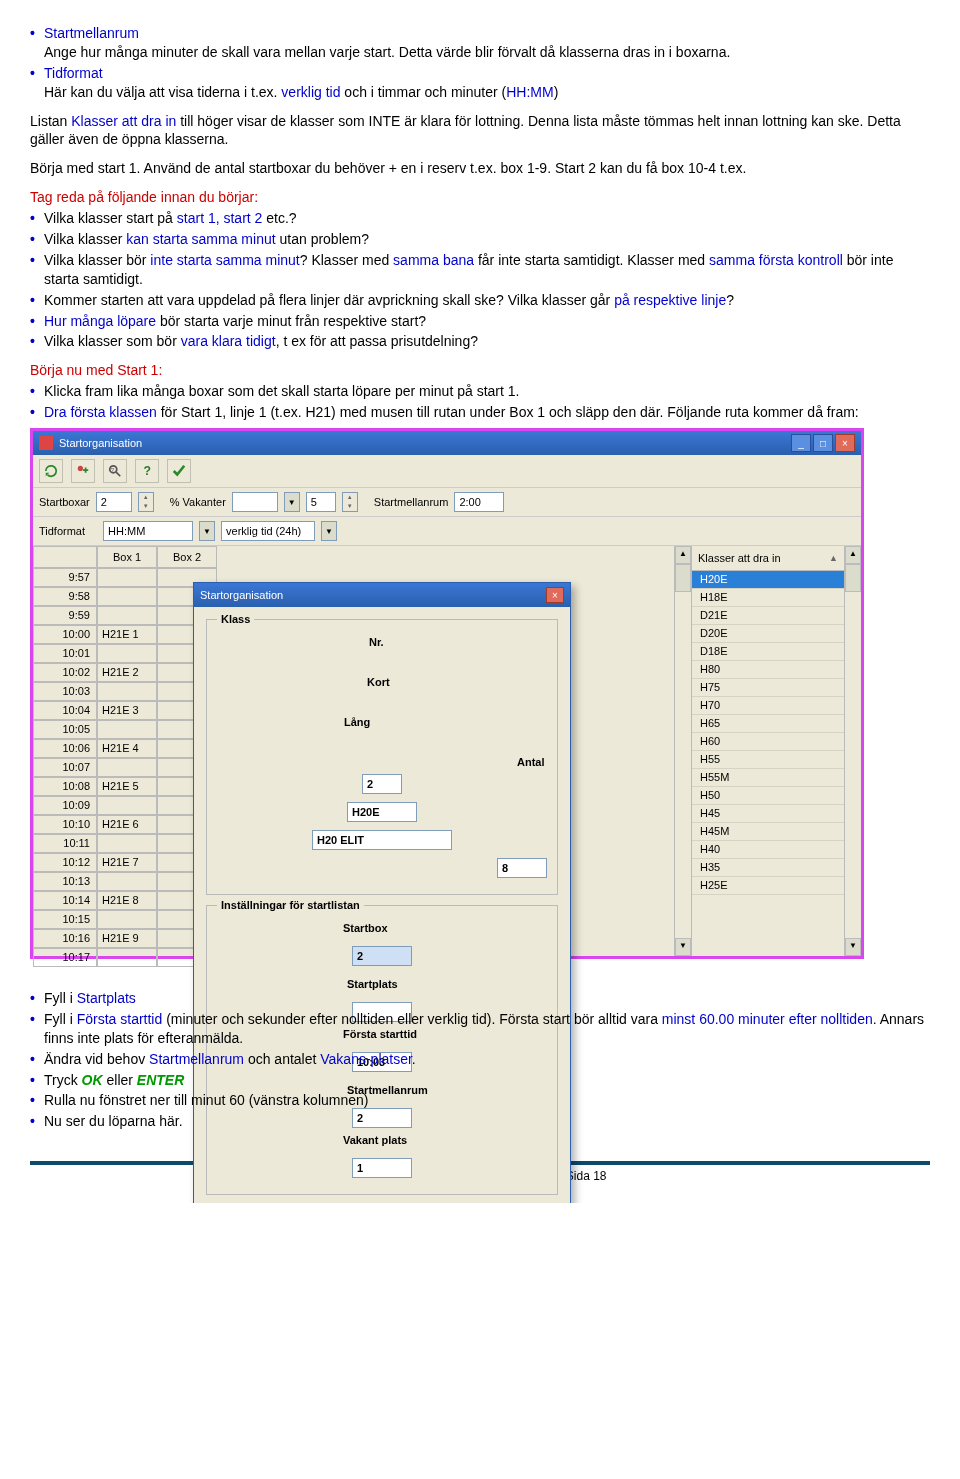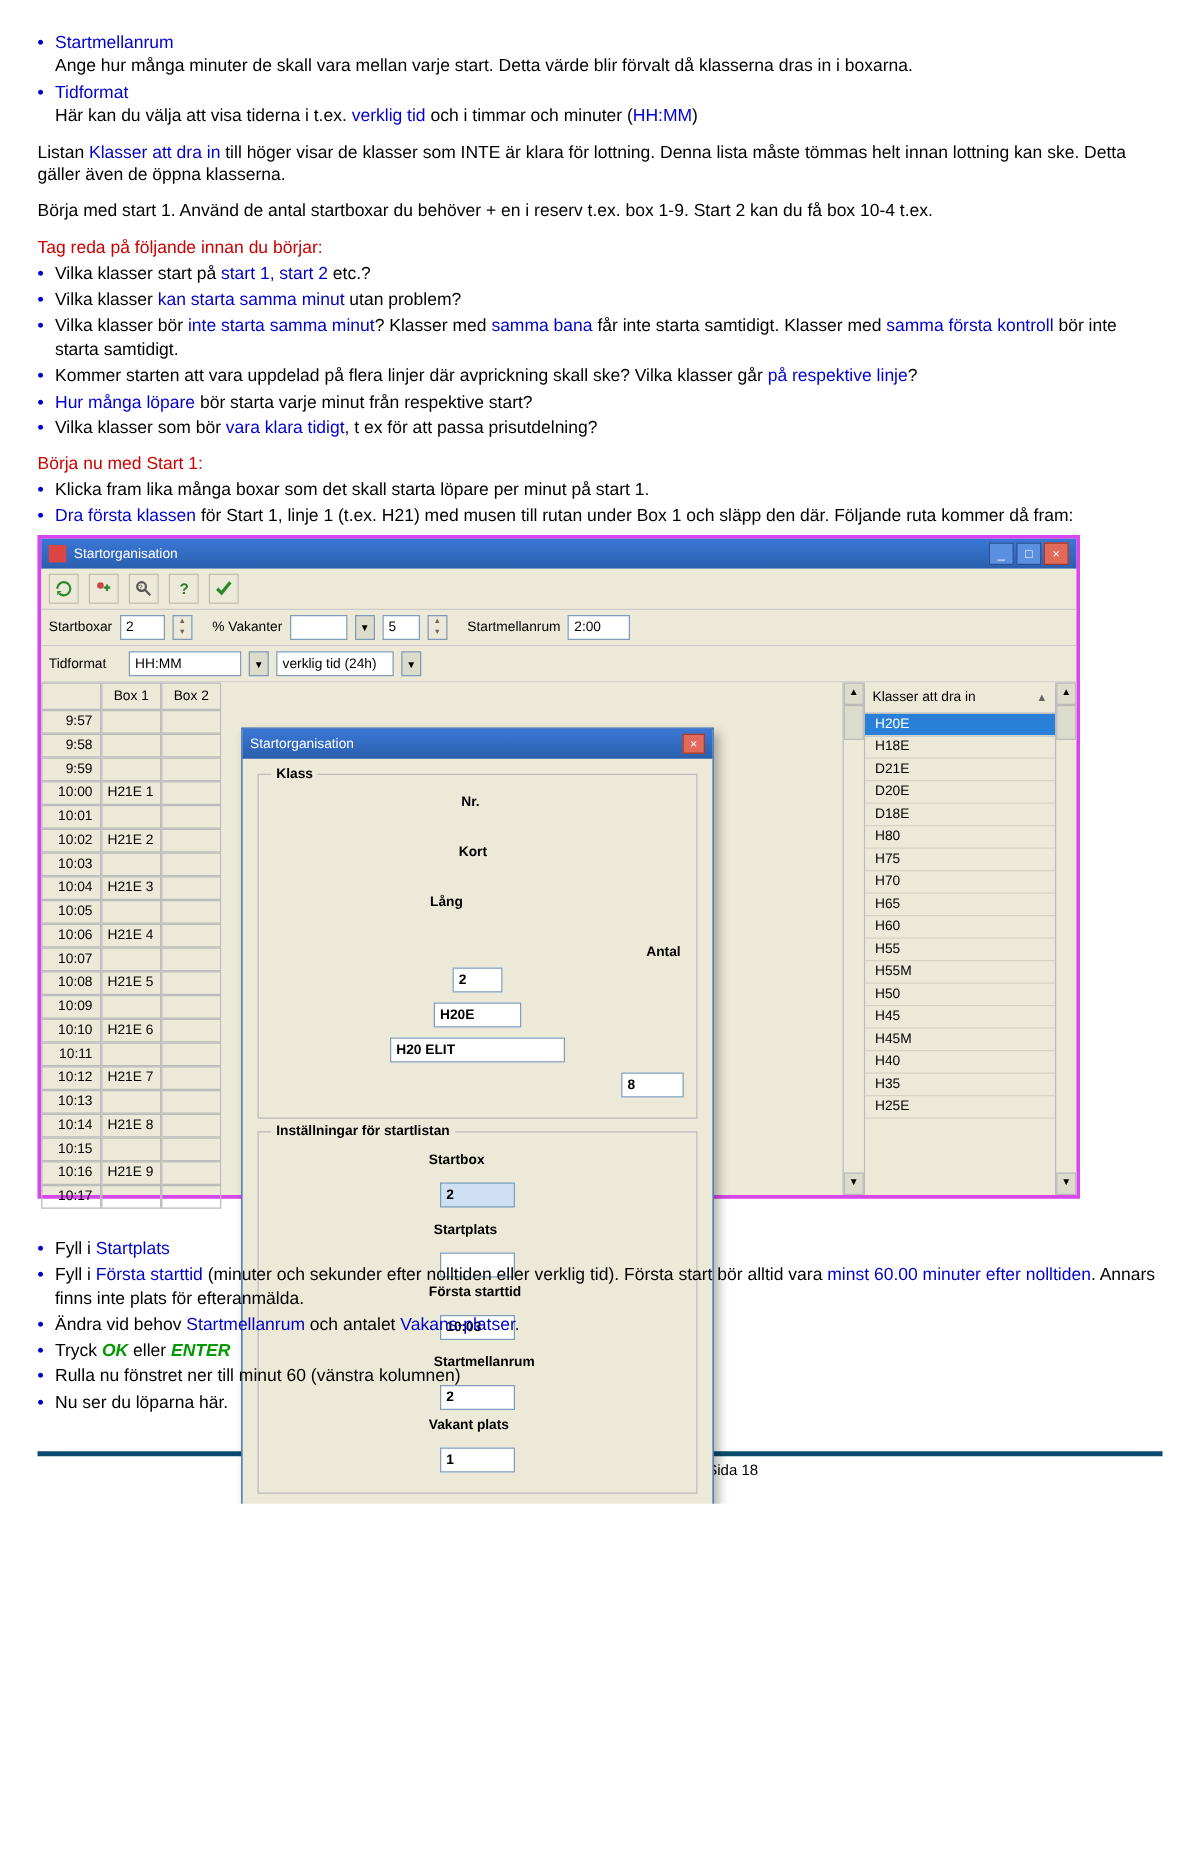--- a/index.html
+++ b/index.html
@@ -50,24 +50,24 @@
   .tool-btn { width:22px; height:22px; border:1px solid #c0c0b0; background:#ece9d8; display:flex; align-items:center; justify-content:center; }
   .sc-fields { background:#ece9d8; padding: 4px 6px; display:flex; align-items:center; gap:6px; border-bottom:1px solid #ccc; }
   .sc-fields label { margin-right: 0px; }
   .sc-input { background:#fff; border:1px solid #7f9db9; height:18px; padding: 0 4px; font-size:11px; display:inline-flex; align-items:center; }
   .spin { width:14px; height:18px; background:#ece9d8; border:1px solid #7f9db9; display:flex; flex-direction:column; }
   .spin div { flex:1; font-size:6px; text-align:center; line-height:8px; color:#666; }
   .dd-btn { width:14px; height:18px; background:#dcdccc; border:1px solid #7f9db9; display:flex; align-items:center; justify-content:center; font-size:8px; }
 
   .sc-body { display:flex; height: 410px; }
   .sc-left { flex:1; display:flex; position:relative; }
-  .time-col { width:48px; background:#ece9d8; }
+  .time-col { width:64px; background:#ece9d8; }
   .time-header { height:20px; border:1px solid #bbb; }
   .time-cell { height:17px; border:1px solid #bbb; text-align:right; padding-right:6px; line-height:17px; }
-  .box-col { width:48px; background:#ece9d8; }
+  .box-col { width:60px; background:#ece9d8; }
   .box-header { height:20px; border:1px solid #bbb; text-align:center; line-height:20px; }
   .box-cell { height:17px; border:1px solid #bbb; padding-left:4px; line-height:17px; }
   .sc-mid { flex:1; background:#ece9d8; }
   .sc-right { width:152px; background:#ece9d8; border-left:1px solid #bbb; display:flex; flex-direction:column; }
   .right-header { height:20px; border-bottom:1px solid #bbb; padding:2px 6px; display:flex; justify-content:space-between; align-items:center; }
   .right-header .up { font-size:9px; color:#666; }
   .right-list { flex:1; overflow:hidden; }
   .right-item { height:17px; border-bottom:1px solid #d5d3c4; padding:0 8px; line-height:17px; }
   .right-item.sel { background:#2a7fd6; color:#fff; }
 

